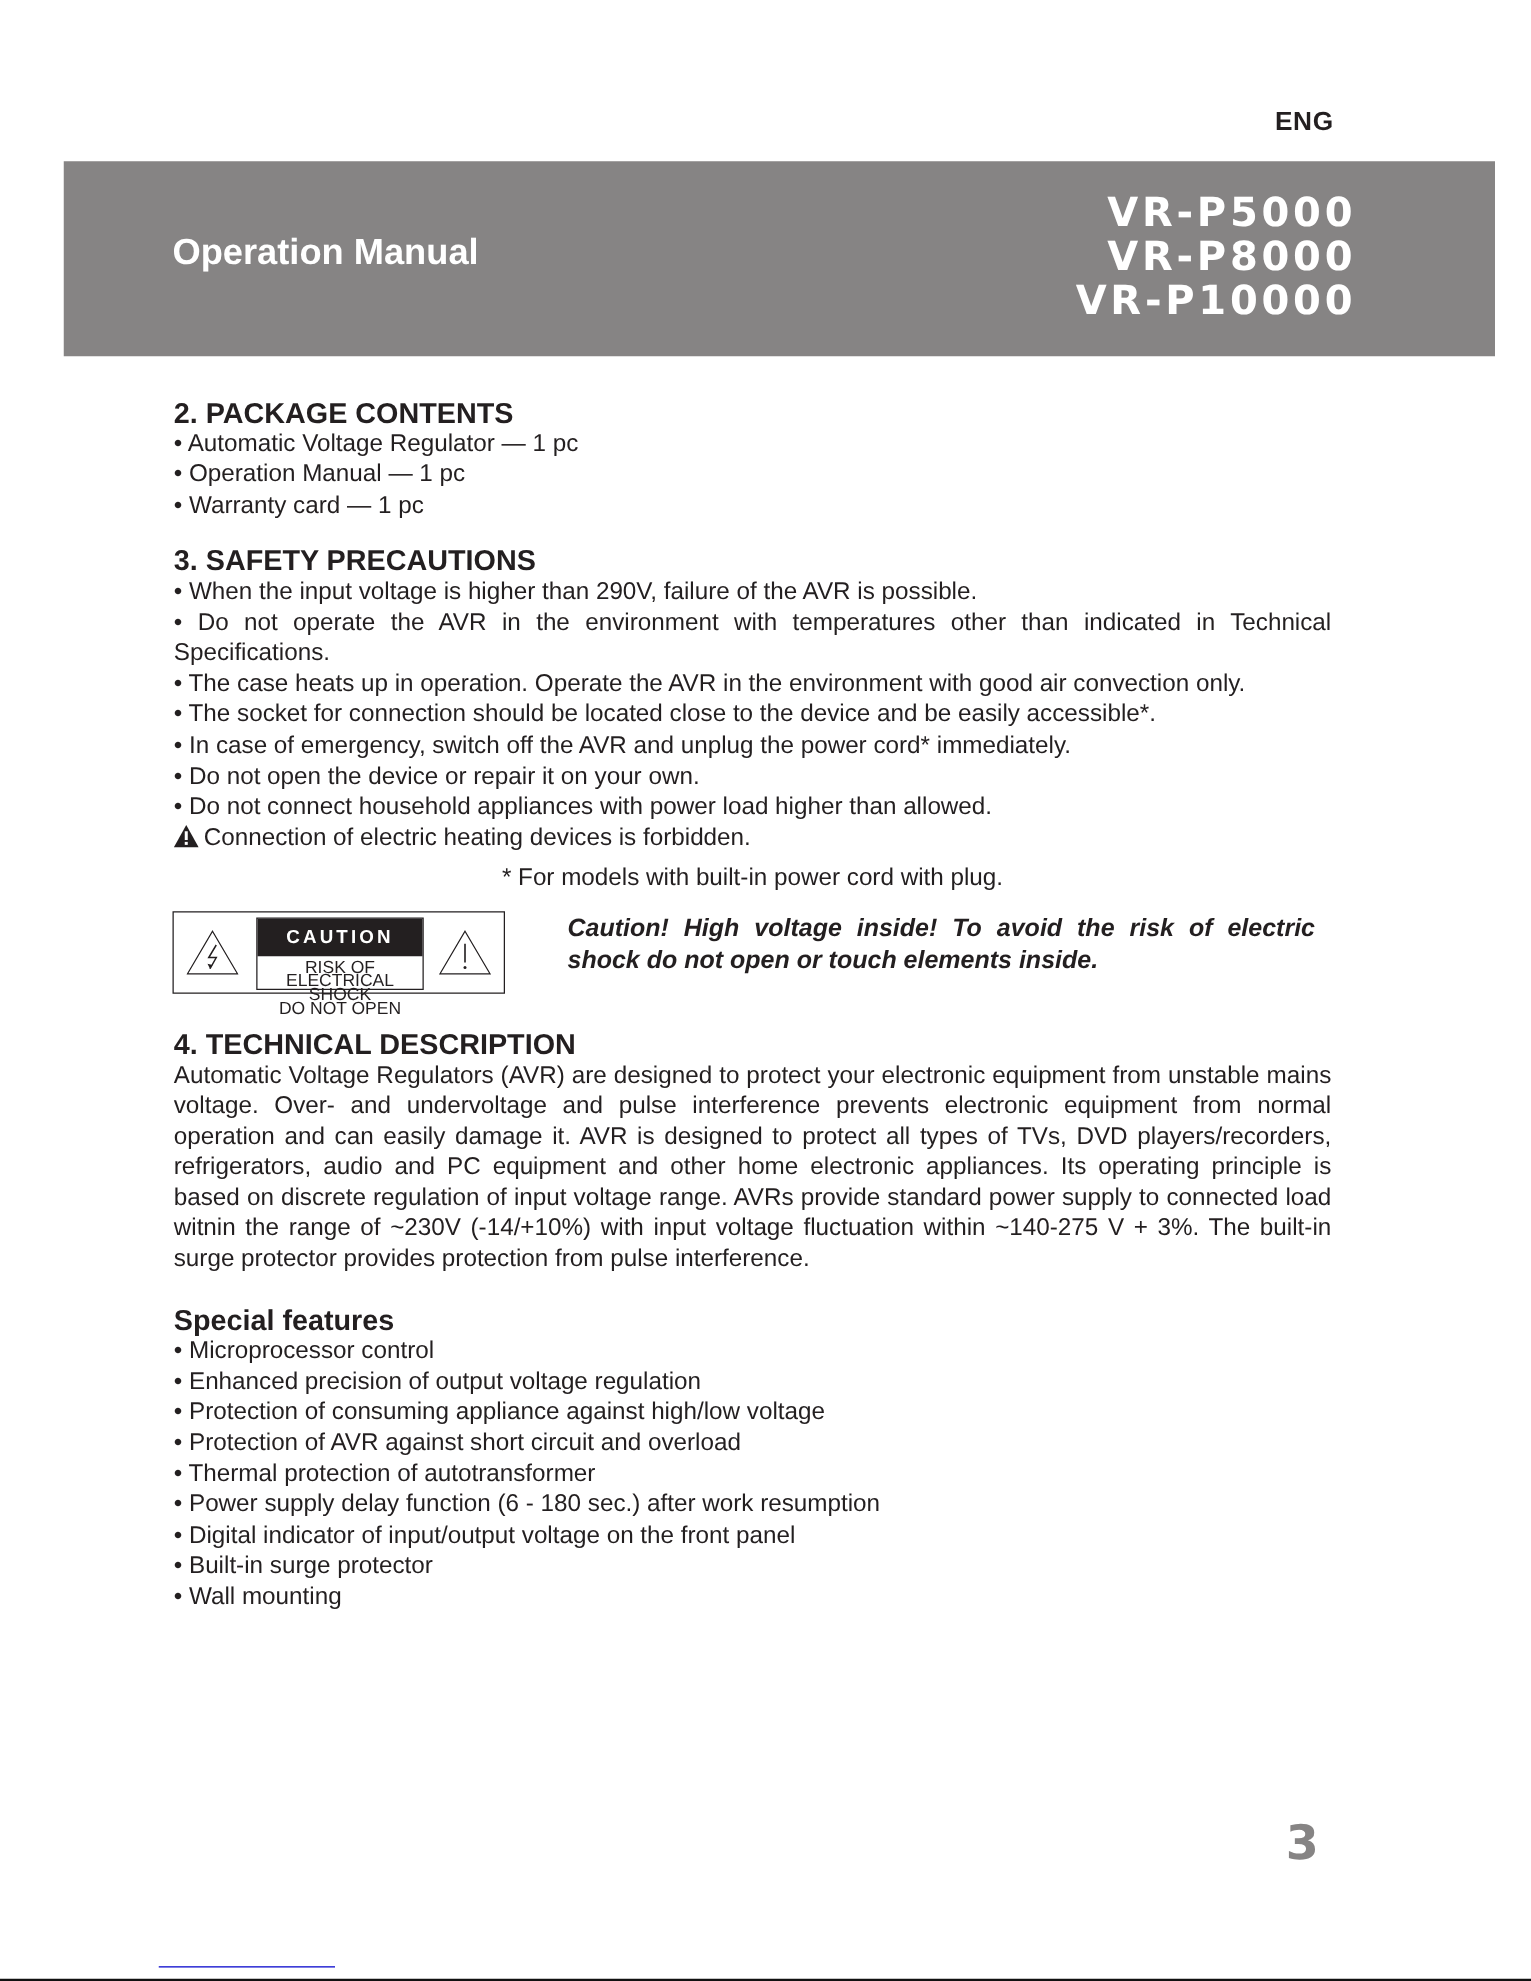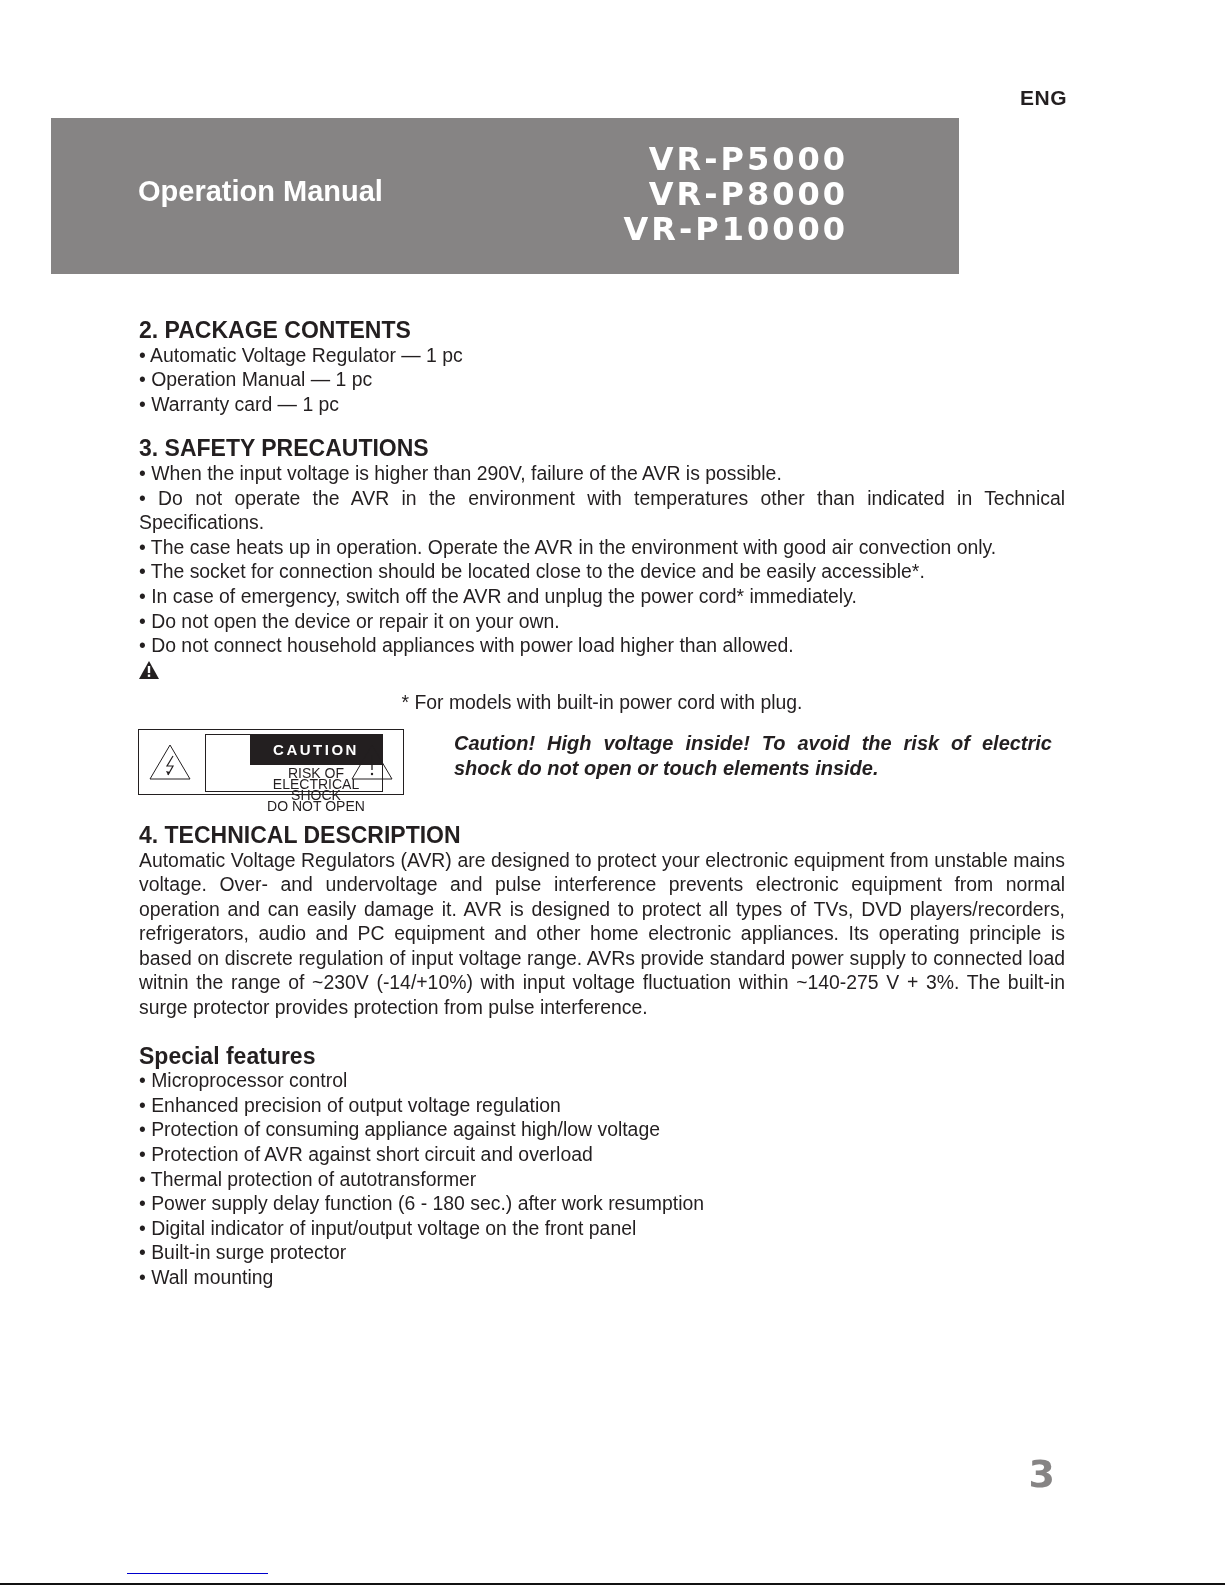--- a/index.html
+++ b/index.html
@@ -5,21 +5,21 @@
   html, body { margin: 0; padding: 0; }
   body {
     width: 1225px; height: 1585px; background: #ffffff; position: relative; overflow: hidden;
     font-family: "Liberation Sans", sans-serif; color: #231f20;
   }
   .lang {
     position: absolute; top: 86px; right: 158px;
     font-size: 21px; font-weight: bold; color: #231f20; letter-spacing: 0.5px;
   }
   .header-bar {
-    position: absolute; left: 51px; top: 118px; width: 908px; height: 156px;
+    position: absolute; left: 51px; top: 129px; width: 1145px; height: 156px;
     background: #868484;
   }
   .manual-title {
     position: absolute; left: 87px; top: 57px;
     font-size: 29px; font-weight: bold; color: #ffffff;
   }
   .models {
     position: absolute; right: 111px; top: 24px; text-align: right;
   }
   .model {
@@ -38,21 +38,20 @@
   .caution-row {
     position: relative; height: 92px; margin-top: 4px;
   }
   .caution-label {
     position: absolute; left: -1px; top: 10px; width: 264px; height: 64px;
     border: 1.5px solid #231f20; background: #fff;
   }
   .caution-center {
     position: absolute; left: 66px; top: 4px; width: 132px; height: 56px;
     border: 1px solid #231f20;
-    padding-left: 44px;
   }
   .caution-head {
     background: #231f20; color: #ffffff; font-weight: bold; font-size: 15px;
     letter-spacing: 2.5px; text-align: center; height: 30px; line-height: 30px;
   }
   .caution-sub {
     font-size: 14px; text-align: center; line-height: 11px; padding-top: 3px; color: #231f20;
   }
   .tri-left { position: absolute; left: 10px; top: 14px; }
   .tri-right { position: absolute; right: 10px; top: 14px; }
@@ -107,21 +106,21 @@
     <div class="para">• In case of emergency, switch off the AVR and unplug the power cord* immediately.</div>
     <div class="para">• Do not open the device or repair it on your own.</div>
     <div class="para">• Do not connect household appliances with power load higher than allowed.</div>
     <div class="para">
       <span class="warn-icon">
         <svg width="20" height="18" viewBox="0 0 20 18">
           <polygon points="10,0 20,18 0,18" fill="#231f20"></polygon>
           <rect x="8.8" y="5" width="2.4" height="7" fill="#fff"></rect>
           <rect x="8.8" y="13.5" width="2.4" height="2.4" fill="#fff"></rect>
         </svg>
-      </span>
+      </span><span>Connection of electric heating devices is forbidden.</span>
     </div>
     <div class="para note-row">* For models with built-in power cord with plug.</div>
 
     <div class="caution-row">
       <div class="caution-label">
         <span class="tri-left">
           <svg width="42" height="36" viewBox="0 0 42 36">
             <polygon points="21,1 41,35 1,35" fill="none" stroke="#231f20" stroke-width="1"></polygon>
             <polyline points="24,12 18,22 24,22 19,31" fill="none" stroke="#231f20" stroke-width="1.2"></polyline>
             <polygon points="19,31 17,27 21,28" fill="#231f20"></polygon>

